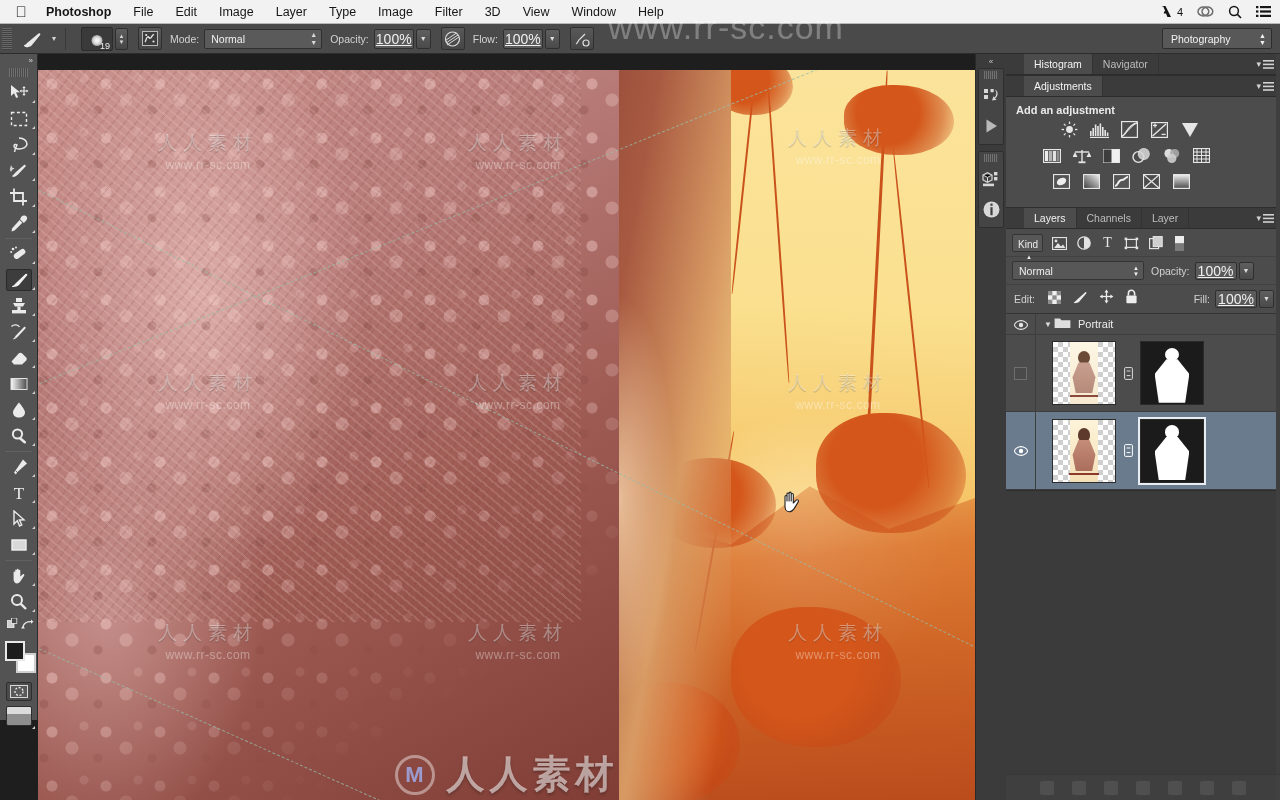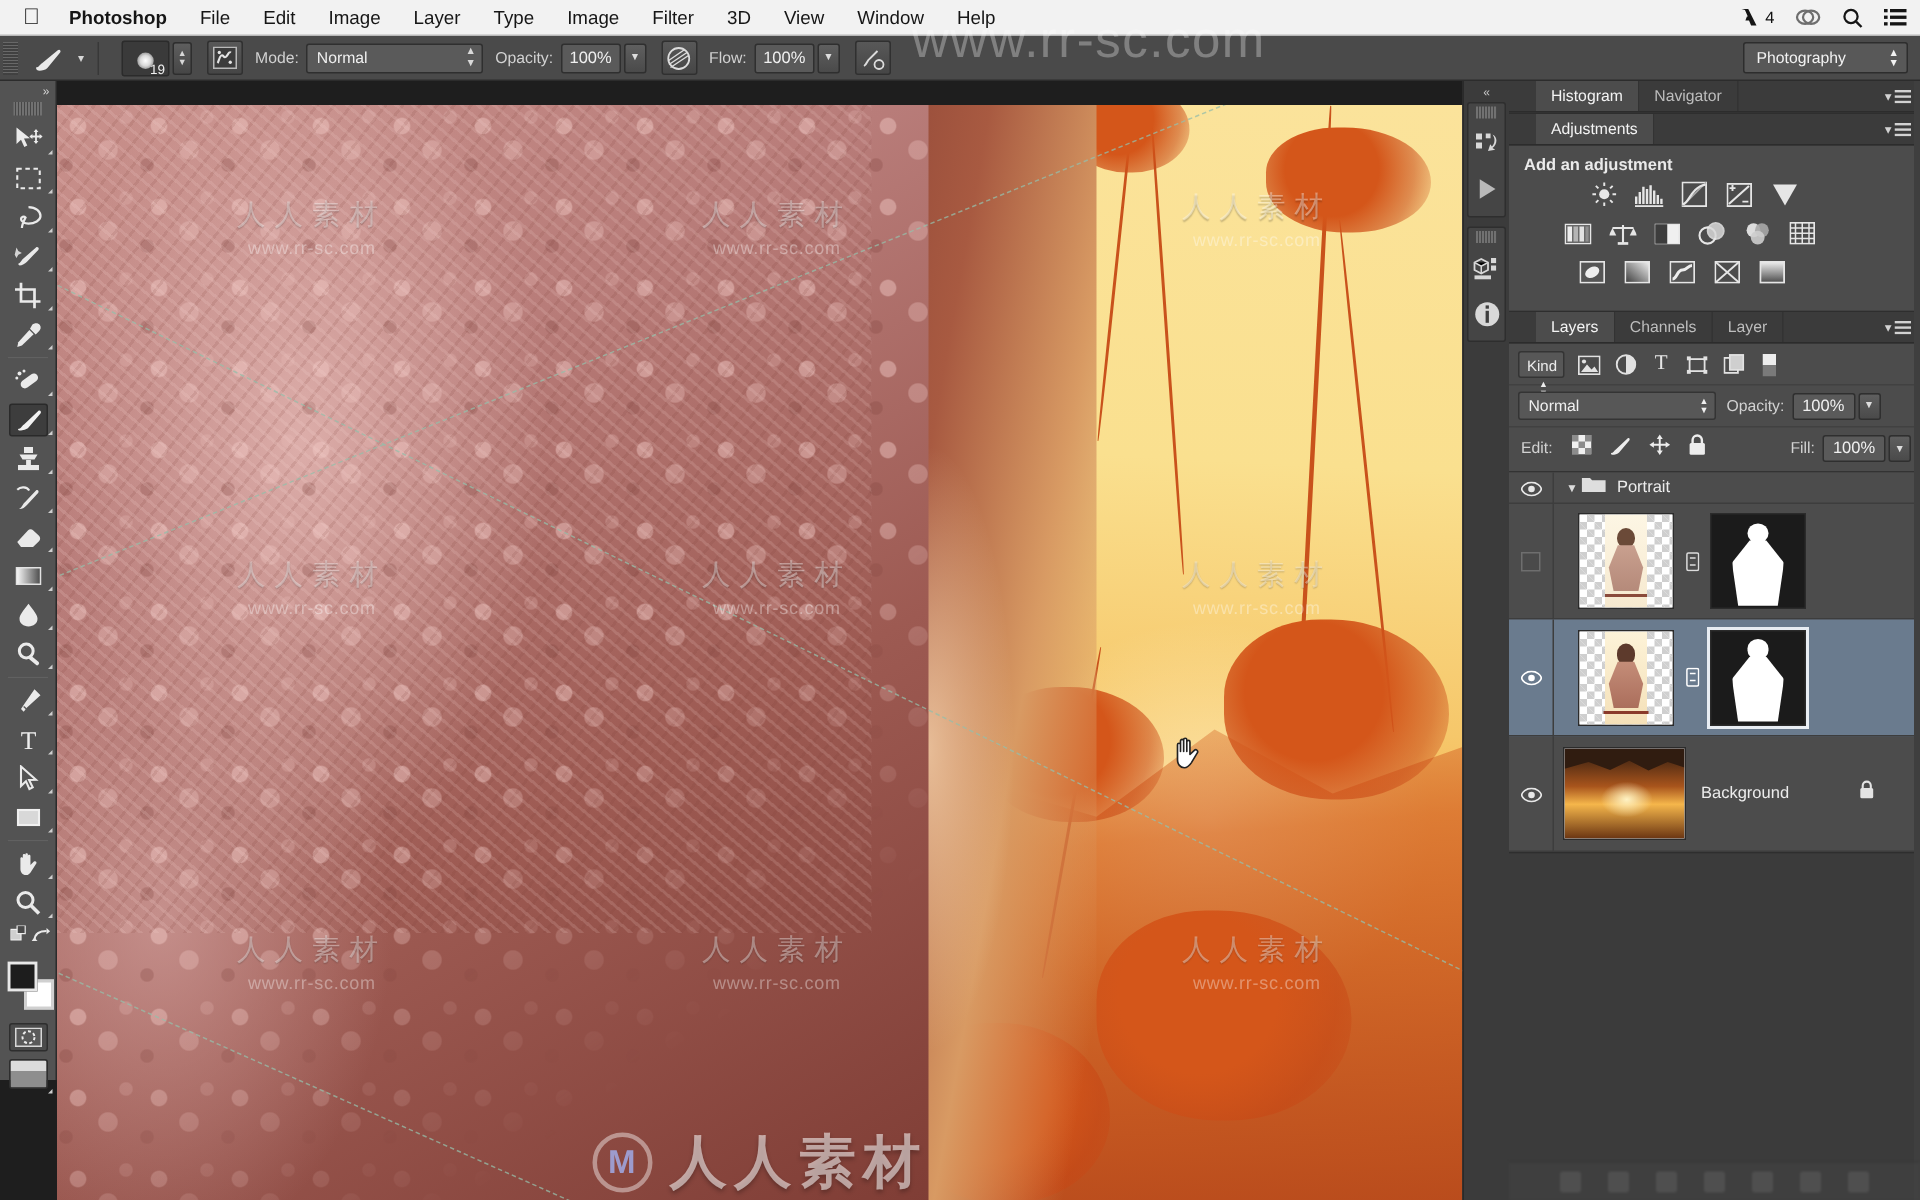--- a/index.html
+++ b/index.html
@@ -75,21 +75,21 @@
   }
   .selbox {
     height: 20px; background: #5a5a5a; border: 1px solid #2f2f2f; border-radius: 2px;
     display: flex; align-items: center; justify-content: space-between;
     padding: 0 4px 0 6px; font-size: 10.5px; color: #f0f0f0;
   }
   .selbox .arw { font-size: 7px; color: #d9d9d9; margin-left: 6px; line-height: 8px; }
   .numbox {
     height: 20px; background: #5a5a5a; border: 1px solid #2f2f2f; border-radius: 2px;
     display: flex; align-items: center; padding: 0 5px;
-    font-size: 11px; color: #f0f0f0;
+    font-size: 14px; color: #f0f0f0; text-decoration: underline;
   }
   .dropbtn {
     width: 15px; height: 20px; background: linear-gradient(#5f5f5f,#4a4a4a);
     border: 1px solid #2f2f2f; border-radius: 2px; margin-left: 2px;
     display: flex; align-items: center; justify-content: center;
     color: #ddd; font-size: 7px;
   }
   #optbar .rightzone { margin-left: auto; display: flex; align-items: center; padding-right: 8px; }
   .wsbox {
     height: 21px; min-width: 110px; background: #585858;
@@ -1188,42 +1188,20 @@
                   <path d="M2.6 4 h3.8 M2.6 8.6 h3.8" stroke="#ffffff" stroke-width="1"></path>
                 </svg>
             </span>
             <div class="maskthumb sel">
               <div style="position:absolute;left:38%;top:9%;width:24%;height:22%;background:#fff;border-radius:50%"></div>
               <div style="position:absolute;left:22%;top:28%;width:56%;height:70%;background:#fff;clip-path:polygon(34% 0,66% 0,100% 34%,88% 100%,12% 100%,0 34%)"></div>
             </div>
           </div>
         </div>
 
-        <div class="layerrow" style="height:77px">
-          <div class="eyecell" style="height:77px">
-            <svg width="14" height="10" viewBox="0 0 14 10">
-                <path d="M7 0.6 C10.6 0.6 13.2 3.2 13.6 5 C13.2 6.8 10.6 9.4 7 9.4 C3.4 9.4 0.8 6.8 0.4 5 C0.8 3.2 3.4 0.6 7 0.6 Z" fill="none" stroke="#e6e6e6" stroke-width="1.1"></path>
-                <circle cx="7" cy="5" r="2.2" fill="#e6e6e6"></circle>
-              </svg>
-          </div>
-          <div style="display:flex;align-items:center;flex:1;padding-left:6px">
-            <div class="lthumb" style="width:82px;height:62px;overflow:hidden">
-              <div style="position:absolute;inset:0;background:linear-gradient(#2a1a10 0%, #a8541c 42%, #f5b64b 62%, #6b3512 100%)"></div>
-              <div style="position:absolute;left:30%;top:36%;width:44%;height:40%;background:radial-gradient(ellipse,#fff3c4,rgba(255,210,110,0) 70%)"></div>
-              <div style="position:absolute;left:0;top:0;width:100%;height:34%;background:#301c10;clip-path:polygon(0 0,100% 0,100% 62%,86% 44%,70% 72%,54% 40%,38% 70%,20% 44%,0 66%)"></div>
-            </div>
-            <span class="lname">Background</span>
-            <span style="margin-left:auto;margin-right:30px">
-              <svg width="11" height="13" viewBox="0 0 11 13">
-                  <path d="M2.8 5.6 V3.8 A2.7 2.7 0 0 1 8.2 3.8 V5.6" fill="none" stroke="#e3e3e3" stroke-width="1.4"></path>
-                  <rect x="1.2" y="5.4" width="8.6" height="6.8" rx="1" fill="#e3e3e3"></rect>
-                </svg>
-            </span>
-          </div>
-        </div>
       </div>
 
       <div class="vscroll"></div>
     </div>
 
     <div class="panelbottombar">
       <div class="pbbtn"></div>
       <div class="pbbtn"></div>
       <div class="pbbtn"></div>
       <div class="pbbtn"></div>

